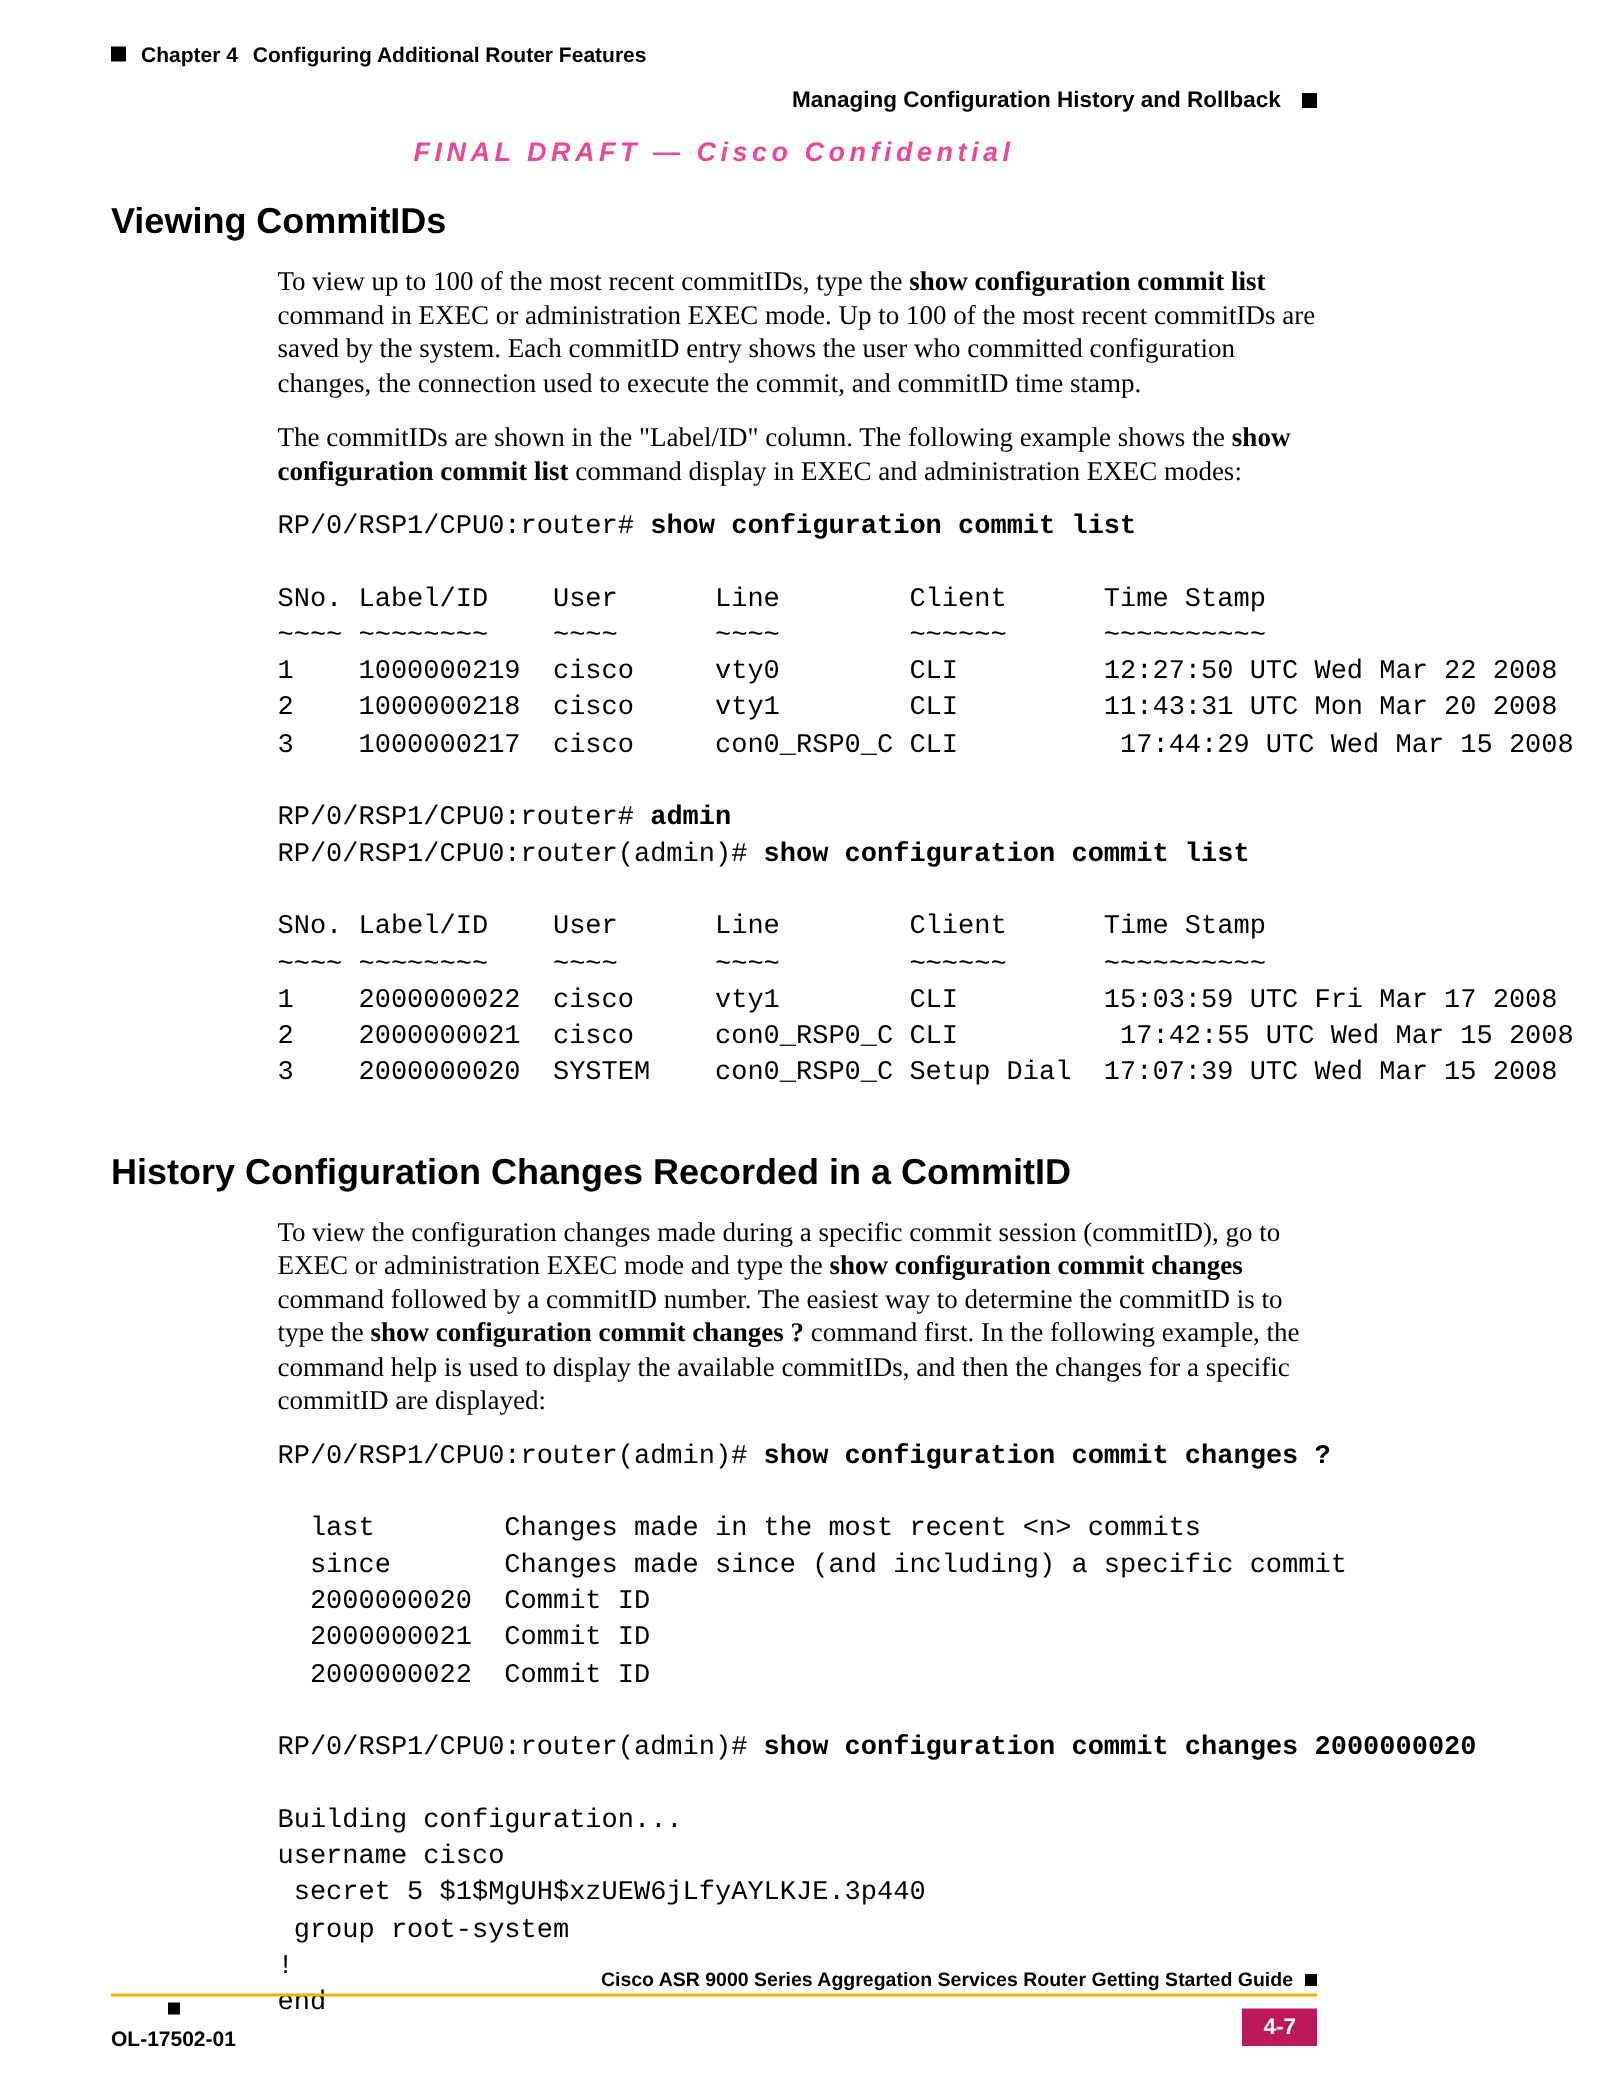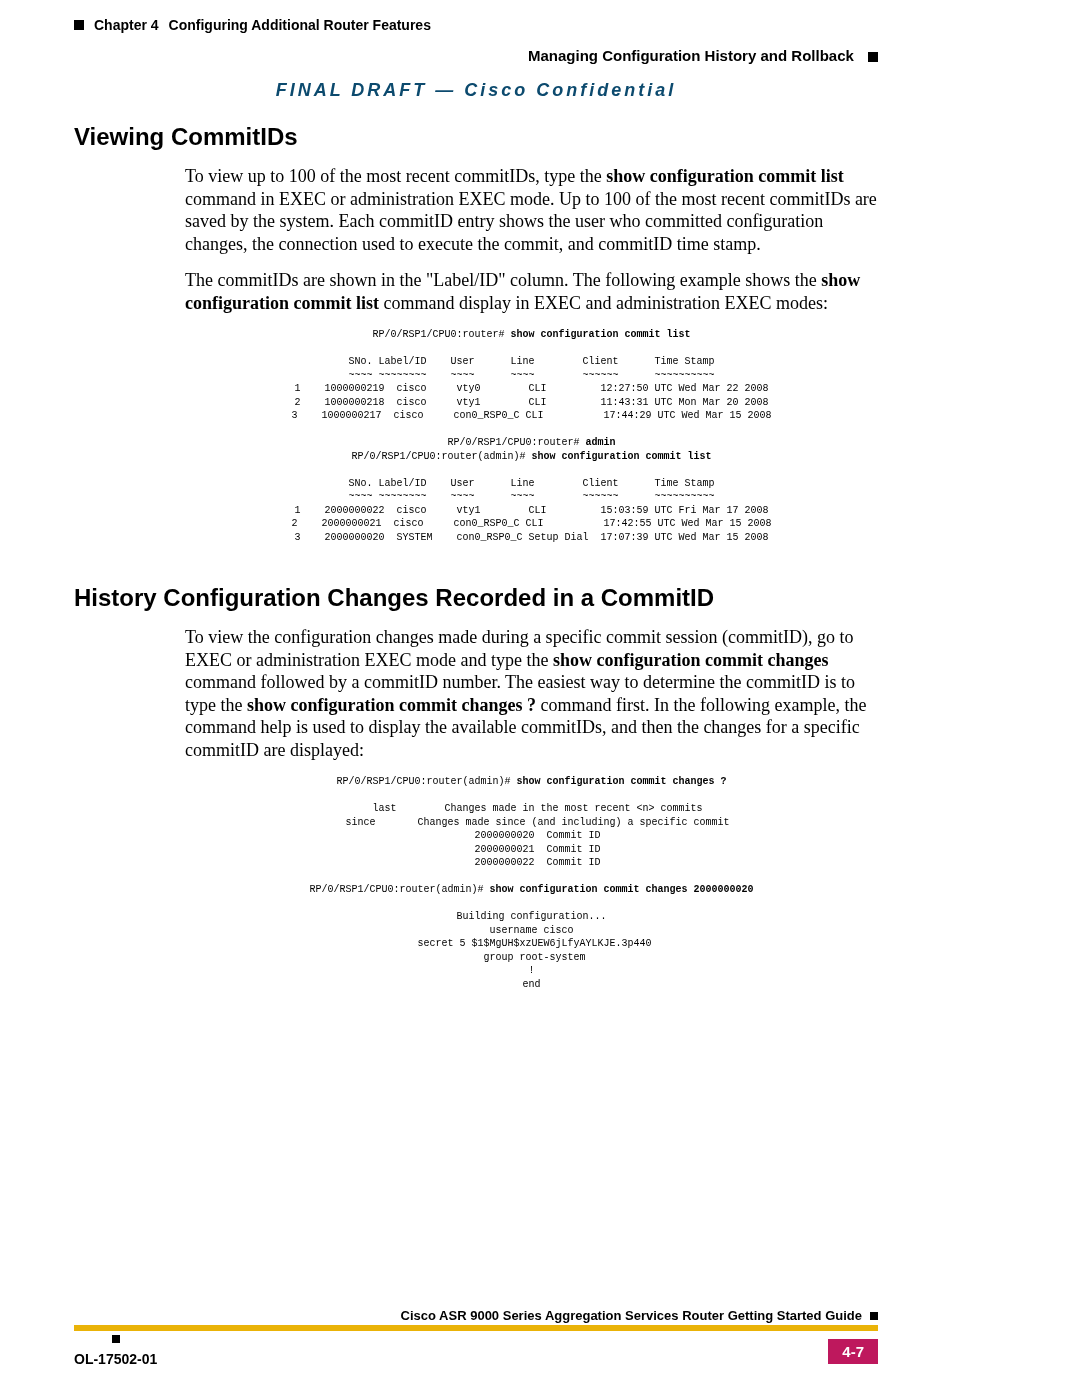--- a/index.html
+++ b/index.html
@@ -10,21 +10,21 @@
     color: #000;
     width: 1080px;
     height: 1397px;
     position: relative;
     box-sizing: border-box;
   }
   .page {
     position: relative;
     width: 952px;
     height: 1397px;
-    padding: 17px 74px 0 74px;
+    padding: 28px 74px 0 74px;
     box-sizing: border-box;
   }
   .top-header {
     font-family: Arial, Helvetica, sans-serif;
     font-size: 14px;
     font-weight: bold;
     display: flex;
     justify-content: space-between;
     align-items: center;
   }
@@ -44,21 +44,21 @@
     font-size: 15px;
     font-weight: bold;
     text-align: right;
     margin-top: 14px;
   }
   .draft-banner {
     font-family: Arial, Helvetica, sans-serif;
     font-size: 18px;
     font-weight: bold;
     font-style: italic;
-    color: #0c4a6e;
+    color: #ec4899;
     letter-spacing: 3px;
     text-align: center;
     margin-top: 16px;
     margin-bottom: 22px;
   }
   h1.heading {
     font-family: Arial, Helvetica, sans-serif;
     font-weight: bold;
     font-size: 24px;
     margin: 0 0 14px 0;
@@ -67,40 +67,39 @@
     margin-left: 111px;
     font-size: 18px;
     line-height: 1.25;
   }
   .body-text p {
     margin: 0 0 14px 0;
   }
   .bold { font-weight: bold; }
   pre.code {
     font-family: "Courier New", Courier, monospace;
-    font-size: 10px;
+    font-size: 18px;
     line-height: 1.35;
     white-space: pre;
     margin: 0 0 22px 0;
-    text-align: center;
   }
   pre.code .b { font-weight: bold; }
   .section2 { margin-top: 40px; }
   .footer {
     position: absolute;
     bottom: 30px;
     left: 74px;
     right: 74px;
   }
   .footer-line {
     font-family: Arial, Helvetica, sans-serif;
     font-size: 13px;
     font-weight: bold;
     text-align: right;
-    border-bottom: 6px solid #eab308;
+    border-bottom: 2px solid #eab308;
     padding-bottom: 2px;
     display: flex;
     justify-content: flex-end;
     align-items: center;
     gap: 8px;
   }
   .footer-sq {
     width: 8px;
     height: 8px;
     background: #000;

